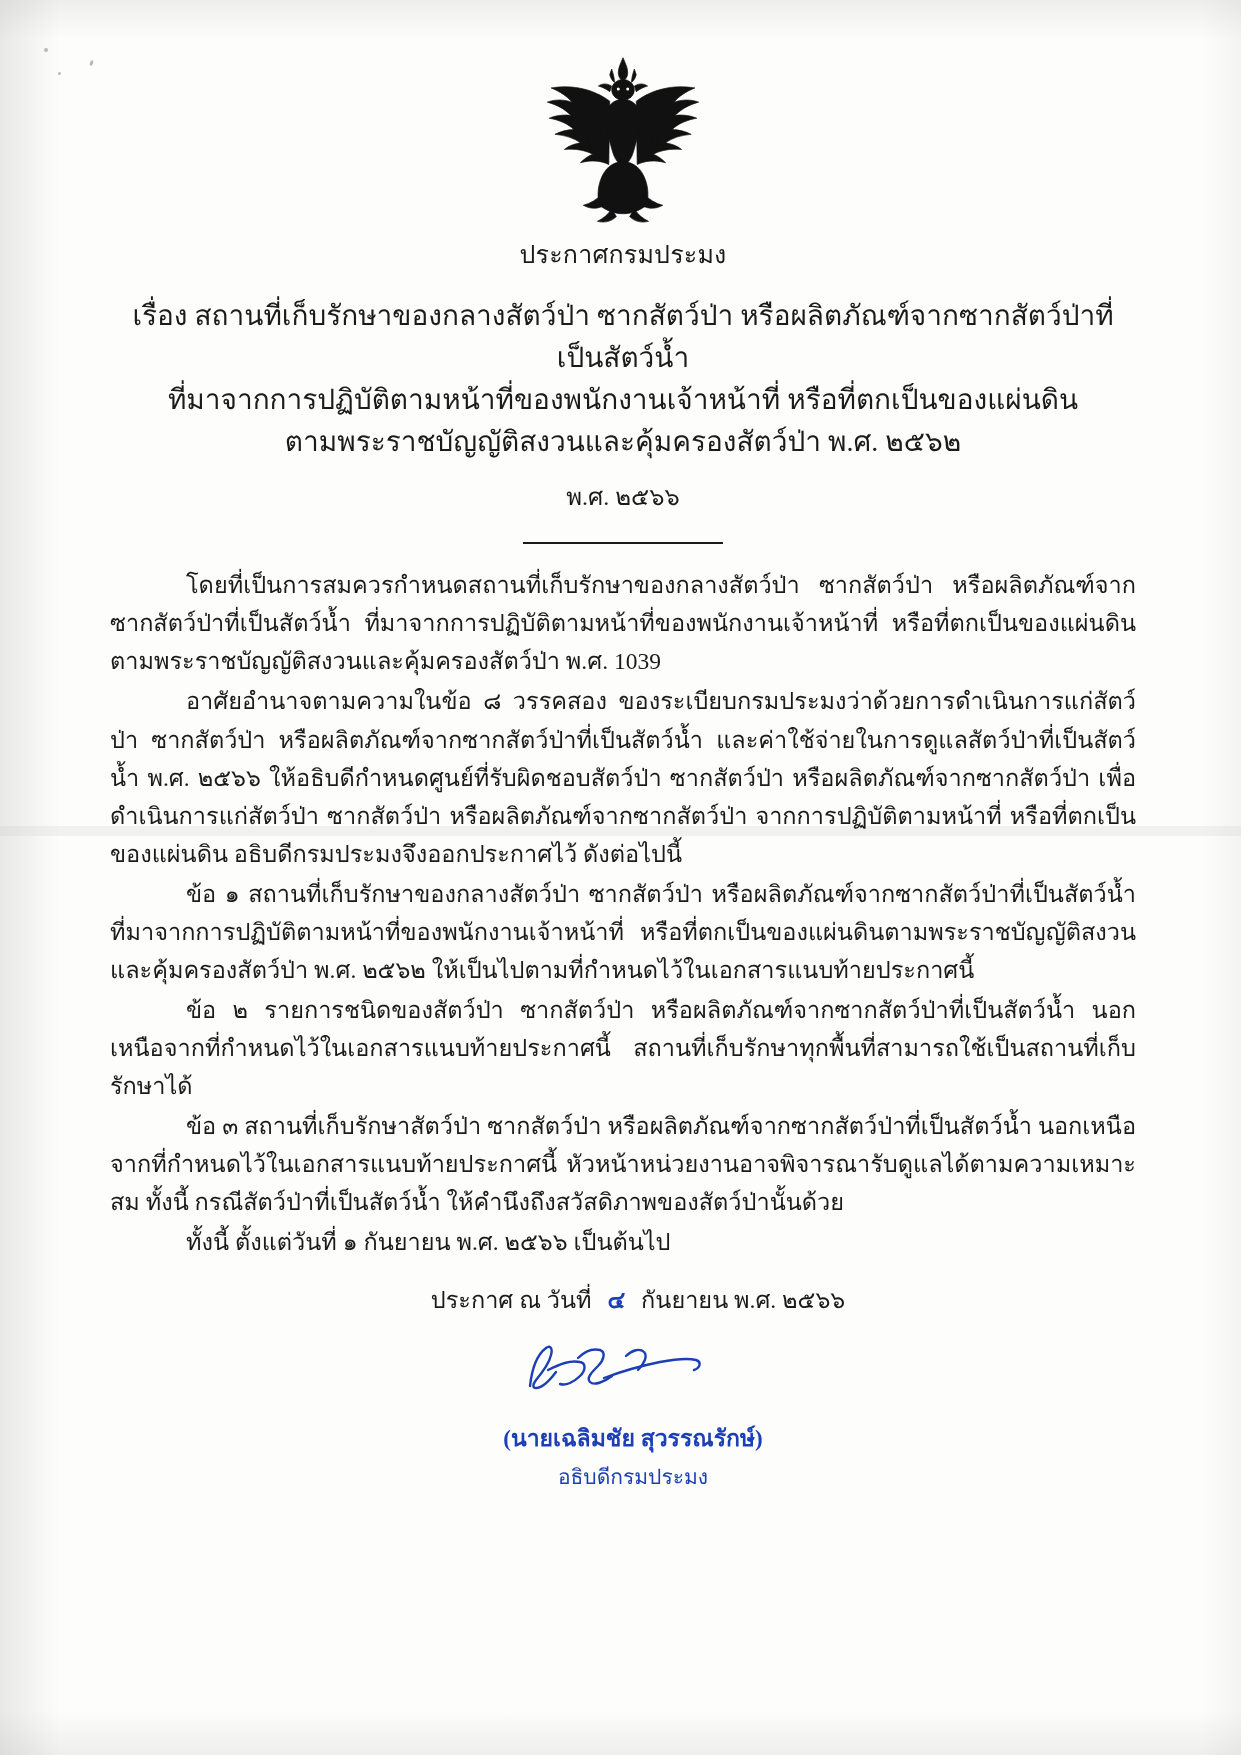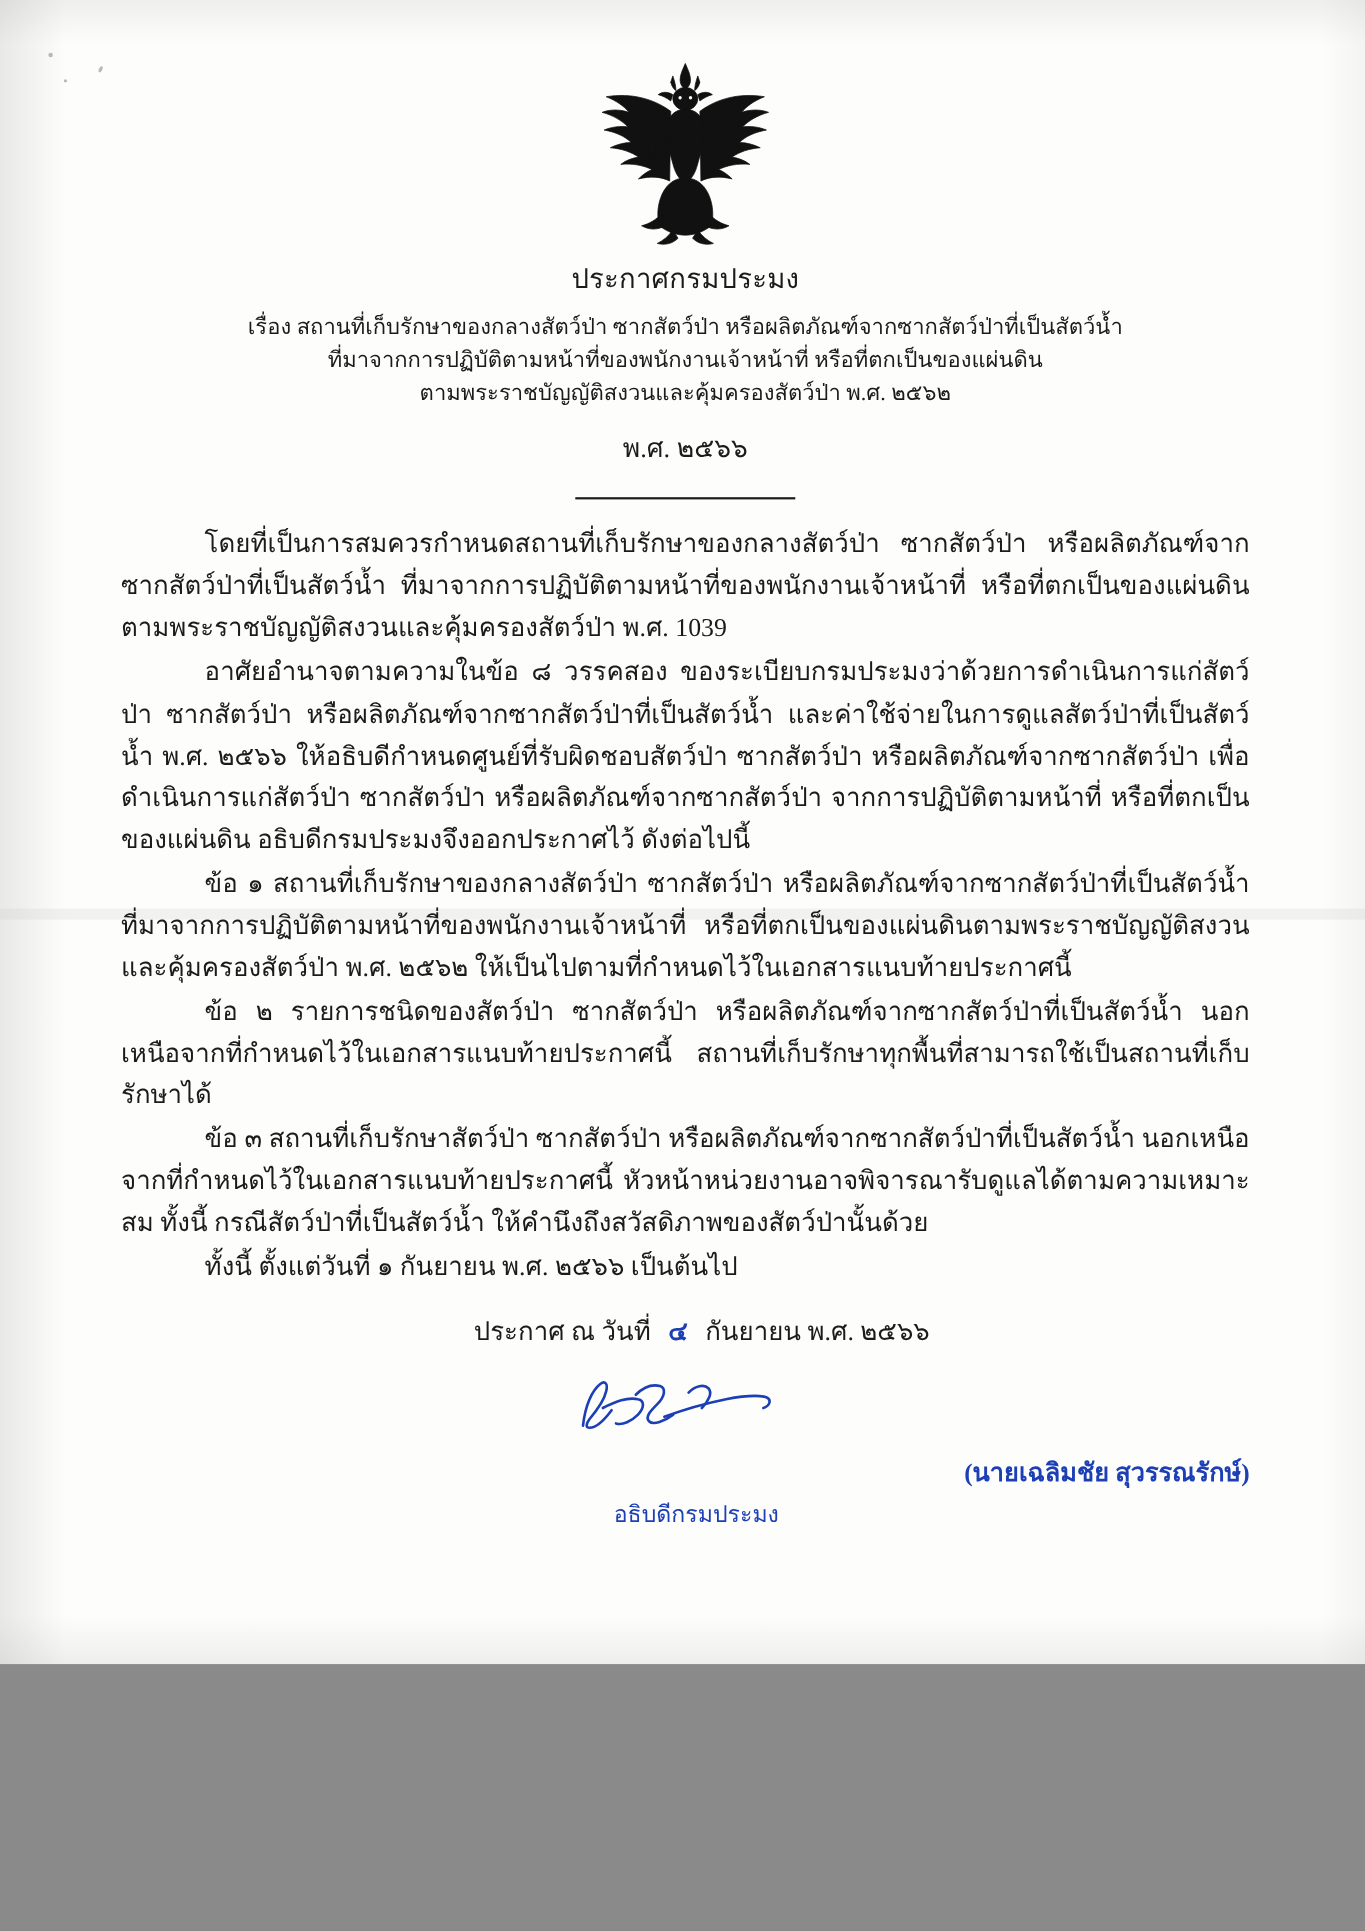--- a/index.html
+++ b/index.html
@@ -3,21 +3,21 @@
 <meta charset="utf-8">
 <style>
   html, body {
     margin: 0;
     padding: 0;
     background: #8a8a8a;
   }
   .page {
     position: relative;
     width: 1241px;
-    height: 1513px;
+    height: 1755px;
     margin: 0 auto;
     background: #fdfdfb;
     overflow: hidden;
     font-family: "Liberation Serif", "DejaVu Serif", serif;
     color: #1b1b1b;
     box-sizing: border-box;
   }
   
   .scan-shade {
     position: absolute;
@@ -64,23 +64,23 @@
   
   .doc-title {
     text-align: center;
     font-size: 25px;
     line-height: 1.45;
     margin-top: 10px;
     letter-spacing: 0.2px;
   }
   .doc-subject {
     text-align: center;
-    font-size: 20px;
+    font-size: 28px;
     line-height: 1.5;
-    margin-top: 10px;
+    margin-top: 22px;
   }
   .doc-subject .ln { display: block; }
   .doc-year {
     text-align: center;
     font-size: 24px;
     margin-top: 14px;
   }
   .rule {
     width: 200px;
     height: 2px;
@@ -113,25 +113,25 @@
     padding: 0 10px;
   }
   .sig-mark {
     display: flex;
     justify-content: center;
     margin-top: 10px;
     height: 80px;
   }
   .sig-mark svg { width: 230px; height: 80px; }
   .sig-name {
-    text-align: right;
+    text-align: center;
     font-size: 23px;
     color: #1c3fb5;
     font-weight: bold;
-    margin-top: 2px;
+    margin-top: 12px;
     padding-left: 20px;
   }
   .sig-pos {
     text-align: center;
     font-size: 21px;
     color: #1c3fb5;
     margin-top: 4px;
     padding-left: 20px;
   }
 </style>

